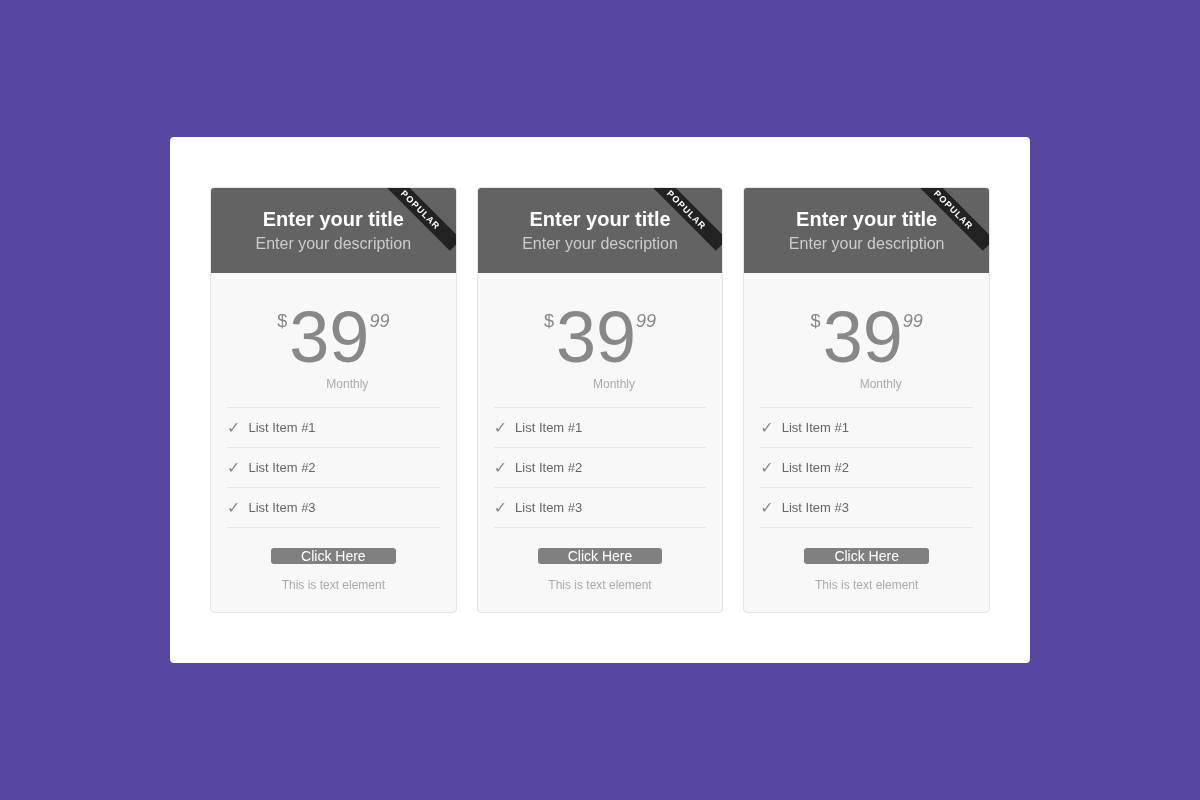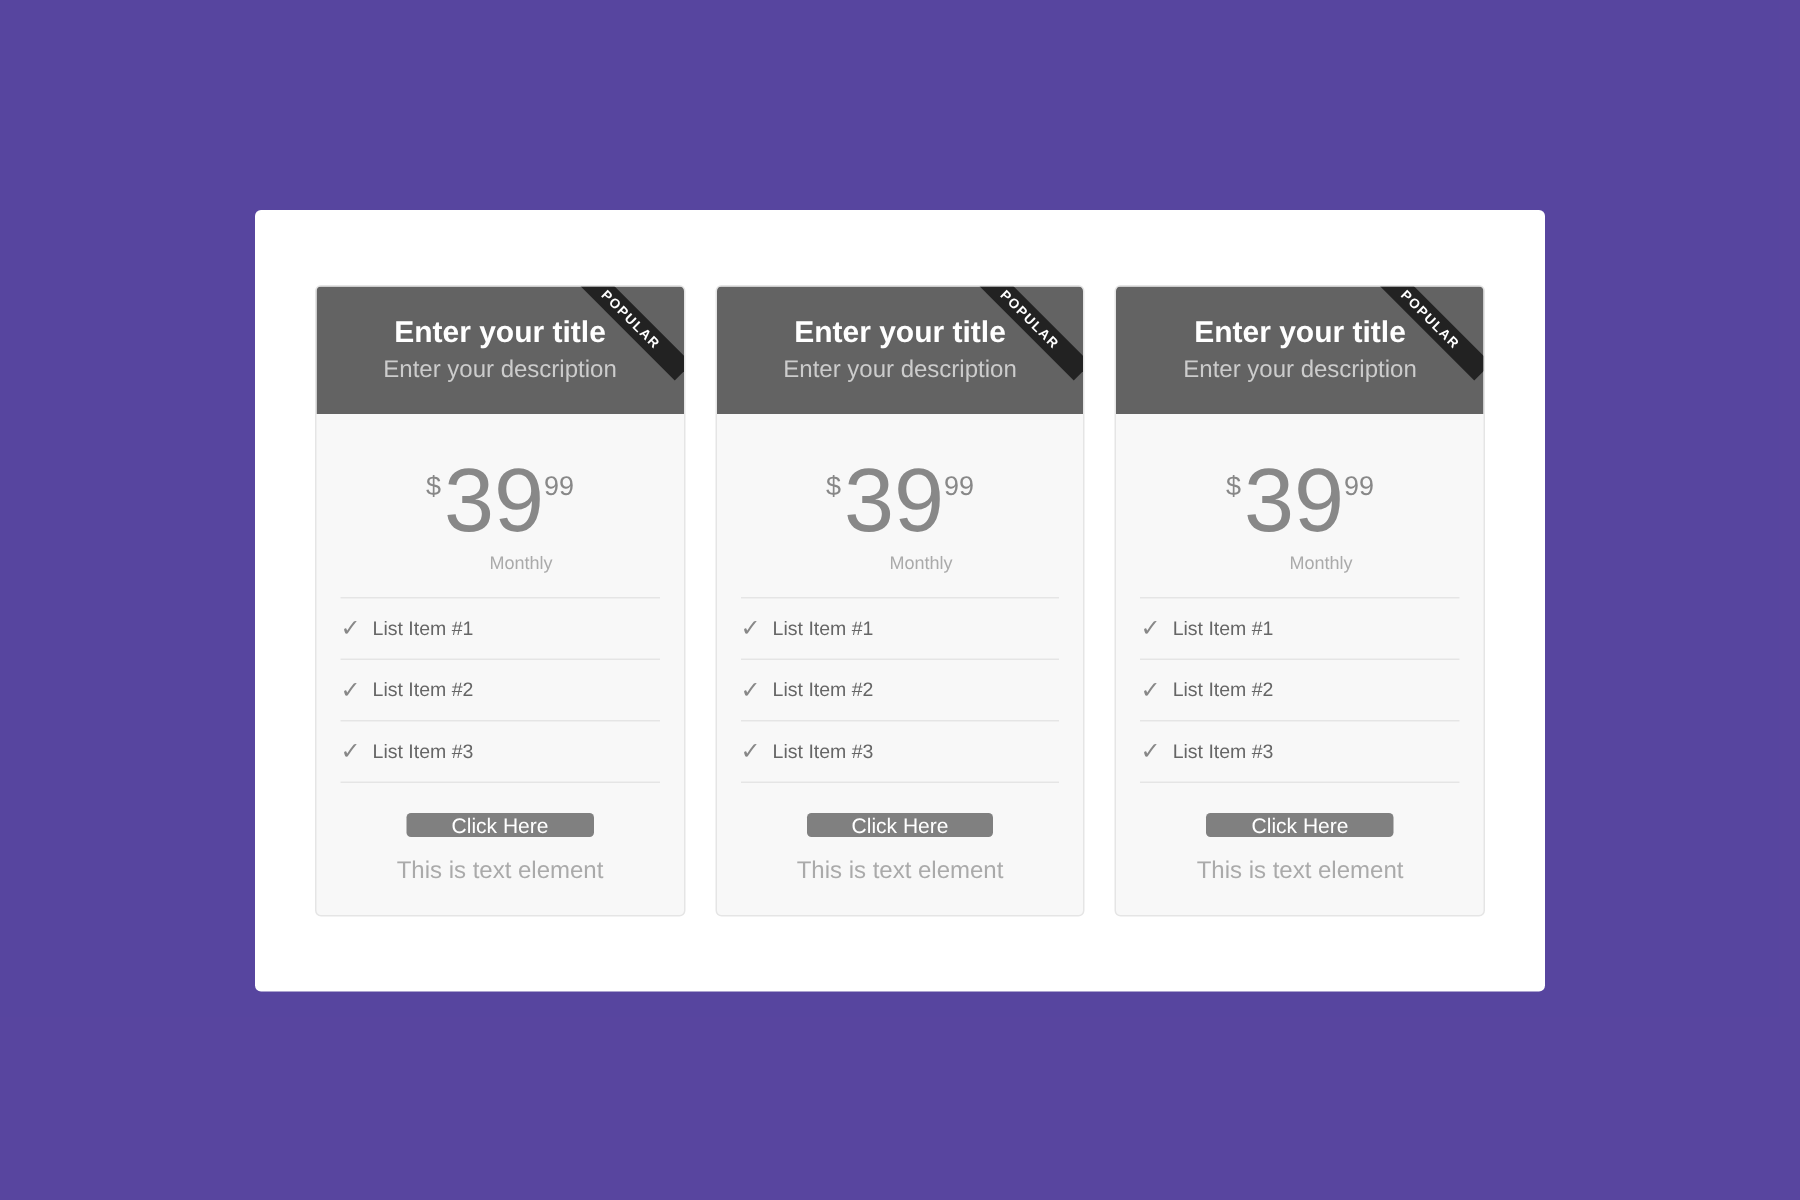--- a/index.html
+++ b/index.html
@@ -104,30 +104,31 @@
     }
 
     .price-dollar {
       font-size: 18px;
       color: #888;
       margin-top: 10px;
       margin-right: 2px;
     }
 
     .price-amount {
-      font-size: 60px;
+      font-size: 72px;
       color: #888;
       line-height: 1;
       font-weight: 300;
     }
 
     .price-cents {
       font-size: 18px;
       color: #888;
       margin-top: 10px;
+      font-style: italic;
     }
 
     .price-period {
       font-size: 12px;
       color: #aaa;
       margin-bottom: 16px;
       margin-left: 28px;
     }
 
     .features-list {
@@ -162,21 +163,21 @@
       border: none;
       border-radius: 3px;
       padding: 0 30px;
       font-size: 14px;
       cursor: pointer;
       margin-bottom: 14px;
       min-width: 120px;
     }
 
     .footer-text {
-      font-size: 16px;
+      font-size: 12px;
       color: #aaa;
     }
   </style>
 </head>
 <body>
 
 <div class="bg-overlay"></div>
 
 <div class="page-container">
   <div class="pricing-grid">

